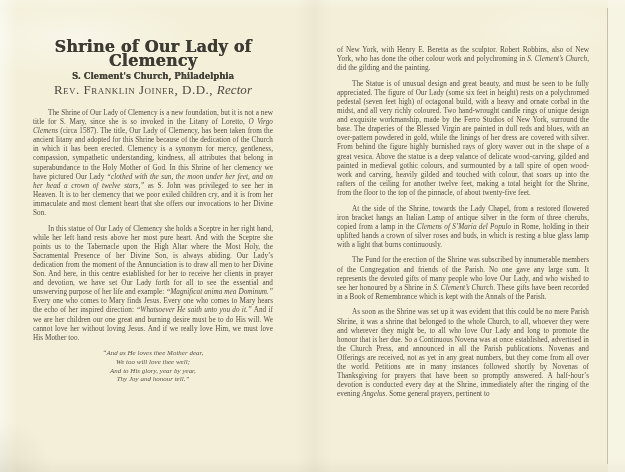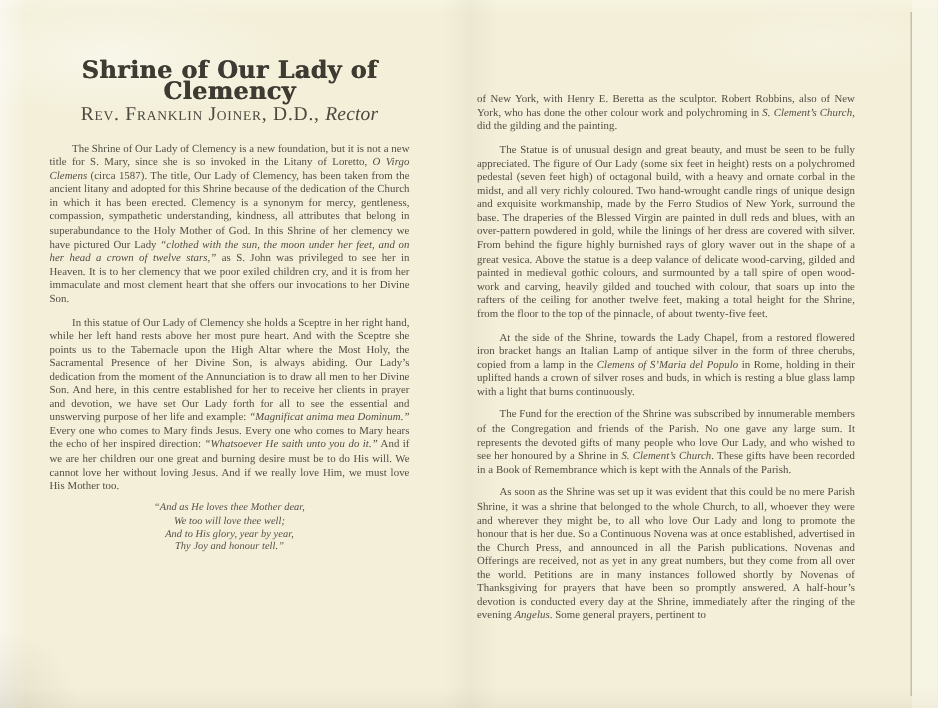--- a/index.html
+++ b/index.html
@@ -37,21 +37,21 @@
 
   .col {
     position: absolute;
     color: #514d44;
     font-size: 7.2px;
     line-height: 9.1px;
     text-align: justify;
     letter-spacing: 0.05px;
   }
   .col-left  { left: 33px;  top: 40px; width: 240px; }
-  .col-right { left: 318px; top: 46px; width: 252px; margin-top: 16px; }
+  .col-right { left: 337px; top: 46px; width: 252px; }
 
   .doc-title {
     margin: 0 0 3px 0;
     text-align: center;
     font-family: "DejaVu Serif", serif;
     font-weight: bold;
     font-size: 16px;
     line-height: 14px;
     color: #3e3b33;
     letter-spacing: 0.2px;
@@ -96,20 +96,21 @@
 
 <main>
 
   <div class="paper-overlay"></div>
   <div class="gutter-shadow"></div>
   <div class="outer-margin-right"></div>
   <div class="page-edge-line"></div>
 
   <section class="col col-left">
     <h1 class="doc-title">Shrine of Our Lady of Clemency</h1>
+    <h2 class="doc-subtitle">S. Clement's Church, Philadelphia</h2>
     <div class="doc-byline">
       <span class="byline-name">Rev. Franklin Joiner, D.D., </span><i>Rector</i>
     </div>
 
     <p class="para">The Shrine of Our Lady of Clemency is a new foundation, but it is not a new title for S. Mary, since she is so invoked in the Litany of Loretto, <i>O Virgo Clemens</i> (circa 1587).  The title, Our Lady of Clemency, has been taken from the ancient litany and adopted for this Shrine because of the dedication of the Church in which it has been erected.  Clemency is a synonym for mercy, gentleness, compassion, sympathetic understanding, kindness, all attributes that belong in superabundance to the Holy Mother of God.  In this Shrine of her clemency we have pictured Our Lady <i>“clothed with the sun, the moon under her feet, and on her head a crown of twelve stars,”</i> as S. John was privileged to see her in Heaven. It is to her clemency that we poor exiled children cry, and it is from her immaculate and most clement heart that she offers our invocations to her Divine Son.</p>
     <p class="para">In this statue of Our Lady of Clemency she holds a Sceptre in her right hand, while her left hand rests above her most pure heart.  And with the Sceptre she points us to the Tabernacle upon the High Altar where the Most Holy, the Sacramental Presence of her Divine Son, is always abiding.  Our Lady’s dedication from the moment of the Annunciation is to draw all men to her Divine Son.  And here, in this centre established for her to receive her clients in prayer and devotion, we have set Our Lady forth for all to see the essential and unswerving purpose of her life and example: <i>“Magnificat anima mea Dominum.”</i>  Every one who comes to Mary finds Jesus.  Every one who comes to Mary hears the echo of her inspired direction: <i>“Whatsoever He saith unto you do it.”</i>  And if we are her children our one great and burning desire must be to do His will.  We cannot love her without loving Jesus.  And if we really love Him, we must love His Mother too.</p>
 
     <div class="poem">
       <div>“And as He loves thee Mother dear,</div>
       <div>We too will love thee well;</div>

